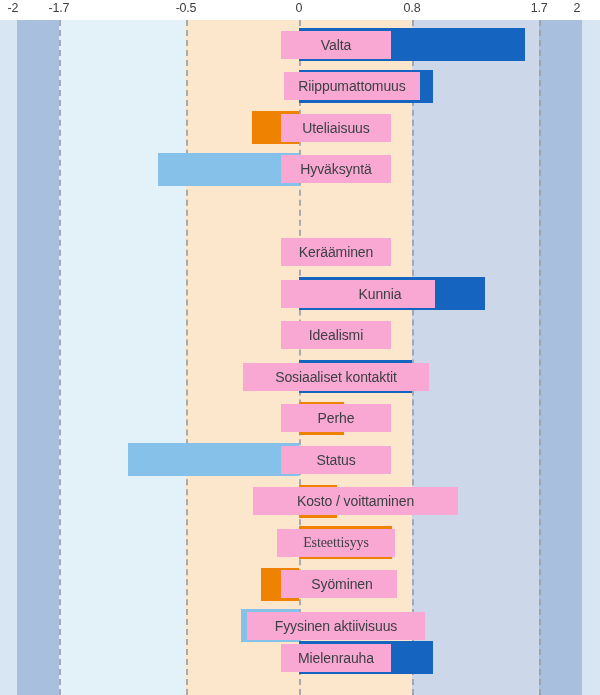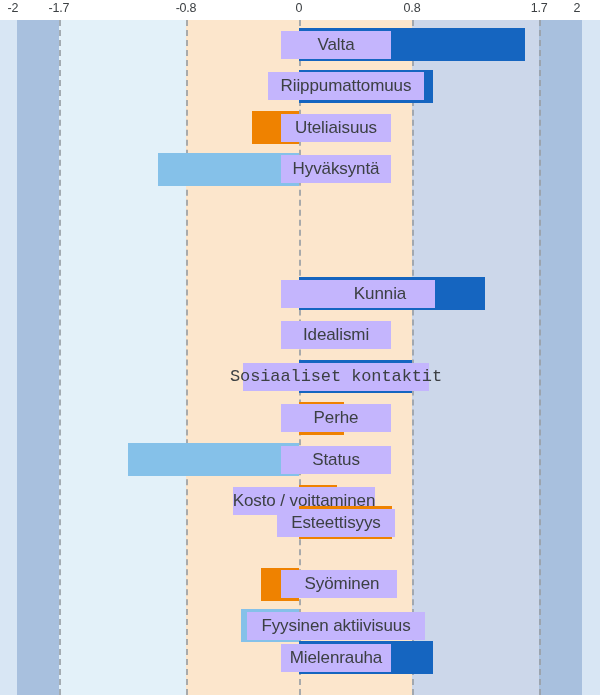--- a/index.html
+++ b/index.html
@@ -46,40 +46,40 @@
   .row{
     position:absolute;left:0;width:600px;
   }
   .bar{
     position:absolute;
     top:0;
     height:100%;
   }
   .label-box{
     position:absolute;
-    background:#c4b5fd;
+    background:#f9a8d4;
     height:28px;
     top:50%;
     transform:translateY(-50%);
     display:flex;align-items:center;justify-content:center;
     color:#3c4043;
-    font-size:17px;
+    font-size:14px;
     white-space:nowrap;
     letter-spacing:-0.1px;
   }
 </style>
 </head>
 <body>
 
 <div id="chart">
 
   <div class="axis-labels">
       <span class="axis-tick" style="transform: none; left: 7.5px;">-2</span>
       <span class="axis-tick" style="left: 58.875px;">-1.7</span>
-      <span class="axis-tick" style="left: 186px;">-0.8</span>
+      <span class="axis-tick" style="left: 186px;">-0.5</span>
       <span class="axis-tick" style="left: 299px;">0</span>
       <span class="axis-tick" style="left: 412px;">0.8</span>
       <span class="axis-tick" style="left: 539.125px;">1.7</span>
       <span class="axis-tick" style="transform: none; left: 573.5px;">2</span>
     </div>
 
   <div class="plot">
     <div class="bands">
         <div class="band" style="left: 0px; width: 600px; background: rgb(216, 230, 244);"></div>
         <div class="band" style="left: 16.5px; width: 42.375px; background: rgb(168, 192, 222);"></div>
@@ -95,54 +95,57 @@
         <div class="gridline" style="left: 412px;"></div>
         <div class="gridline" style="left: 539.125px;"></div>
       </div>
     <div class="rows">
         <div class="row" style="top: 8px; height: 33px;">
           <div class="bar" style="left: 299px; width: 226px; background: rgb(21, 101, 192);"></div>
           <div class="label-box" style="width: 110px; left: 281px;">Valta</div>
         </div>
         <div class="row" style="top: 49.5px; height: 33px;">
           <div class="bar" style="left: 299px; width: 134.188px; background: rgb(21, 101, 192);"></div>
-          <div class="label-box" style="width: 156px; left: 268px;">Riippumattomuus</div>
+          <div class="label-box" style="width: 136px; left: 284px;">Riippumattomuus</div>
         </div>
         <div class="row" style="top: 91px; height: 33px;">
           <div class="bar" style="left: 252.387px; width: 46.6125px; background: rgb(239, 130, 0);"></div>
           <div class="label-box" style="width: 110px; left: 281px;">Uteliaisuus</div>
         </div>
         <div class="row" style="top: 132.5px; height: 33px;">
           <div class="bar" style="left: 157.75px; width: 141.25px; background: rgb(133, 193, 233);"></div>
           <div class="label-box" style="width: 110px; left: 281px;">Hyväksyntä</div>
+        </div>
+        <div class="row" style="top: 215.5px; height: 33px;">
+          <div class="label-box" style="width: 110px; left: 281px;">Kerääminen</div>
         </div>
         <div class="row" style="top: 257px; height: 33px;">
           <div class="bar" style="left: 299px; width: 186.45px; background: rgb(21, 101, 192);"></div>
           <div class="label-box" style="width: 110px; left: 281px; padding-left: 44px;">Kunnia</div>
         </div>
         <div class="row" style="top: 298.5px; height: 33px;">
           <div class="label-box" style="width: 110px; left: 281px;">Idealismi</div>
         </div>
         <div class="row" style="top: 340px; height: 33px;">
           <div class="bar" style="left: 299px; width: 113px; background: rgb(21, 101, 192);"></div>
-          <div class="label-box" style="width: 185.6px; left: 243.2px; font-family: Liberation Mono, monospace;">Sosiaaliset kontaktit</div>
+          <div class="label-box" style="width: 185.6px; left: 243.2px;">Sosiaaliset kontaktit</div>
         </div>
         <div class="row" style="top: 381.5px; height: 33px;">
           <div class="bar" style="left: 299px; width: 45.2px; background: rgb(239, 130, 0);"></div>
           <div class="label-box" style="width: 110px; left: 281px;">Perhe</div>
         </div>
         <div class="row" style="top: 423px; height: 33px;">
           <div class="bar" style="left: 128.088px; width: 170.912px; background: rgb(133, 193, 233);"></div>
           <div class="label-box" style="width: 110px; left: 281px;">Status</div>
         </div>
         <div class="row" style="top: 464.5px; height: 33px;">
           <div class="bar" style="left: 299px; width: 38.1375px; background: rgb(239, 130, 0);"></div>
-          <div class="label-box" style="width: 142px; left: 233px;">Kosto / voittaminen</div>
+          <div class="label-box" style="width: 205px; left: 253px;">Kosto / voittaminen</div>
         </div>
-        <div class="row" style="top: 486px; height: 33px;">
+        <div class="row" style="top: 506px; height: 33px; font-family: Liberation Serif, serif;">
           <div class="bar" style="left: 299px; width: 93.225px; background: rgb(239, 130, 0);"></div>
           <div class="label-box" style="width: 117.2px; left: 277.4px;">Esteettisyys</div>
         </div>
         <div class="row" style="top: 547.5px; height: 33px;">
           <div class="bar" style="left: 260.863px; width: 38.1375px; background: rgb(239, 130, 0);"></div>
           <div class="label-box" style="width: 110px; left: 281px; padding-left: 6px;">Syöminen</div>
         </div>
         <div class="row" style="top: 589px; height: 33px;">
           <div class="bar" style="left: 241.088px; width: 57.9125px; background: rgb(133, 193, 233);"></div>
           <div class="label-box" style="width: 178px; left: 247px;">Fyysinen aktiivisuus</div>

